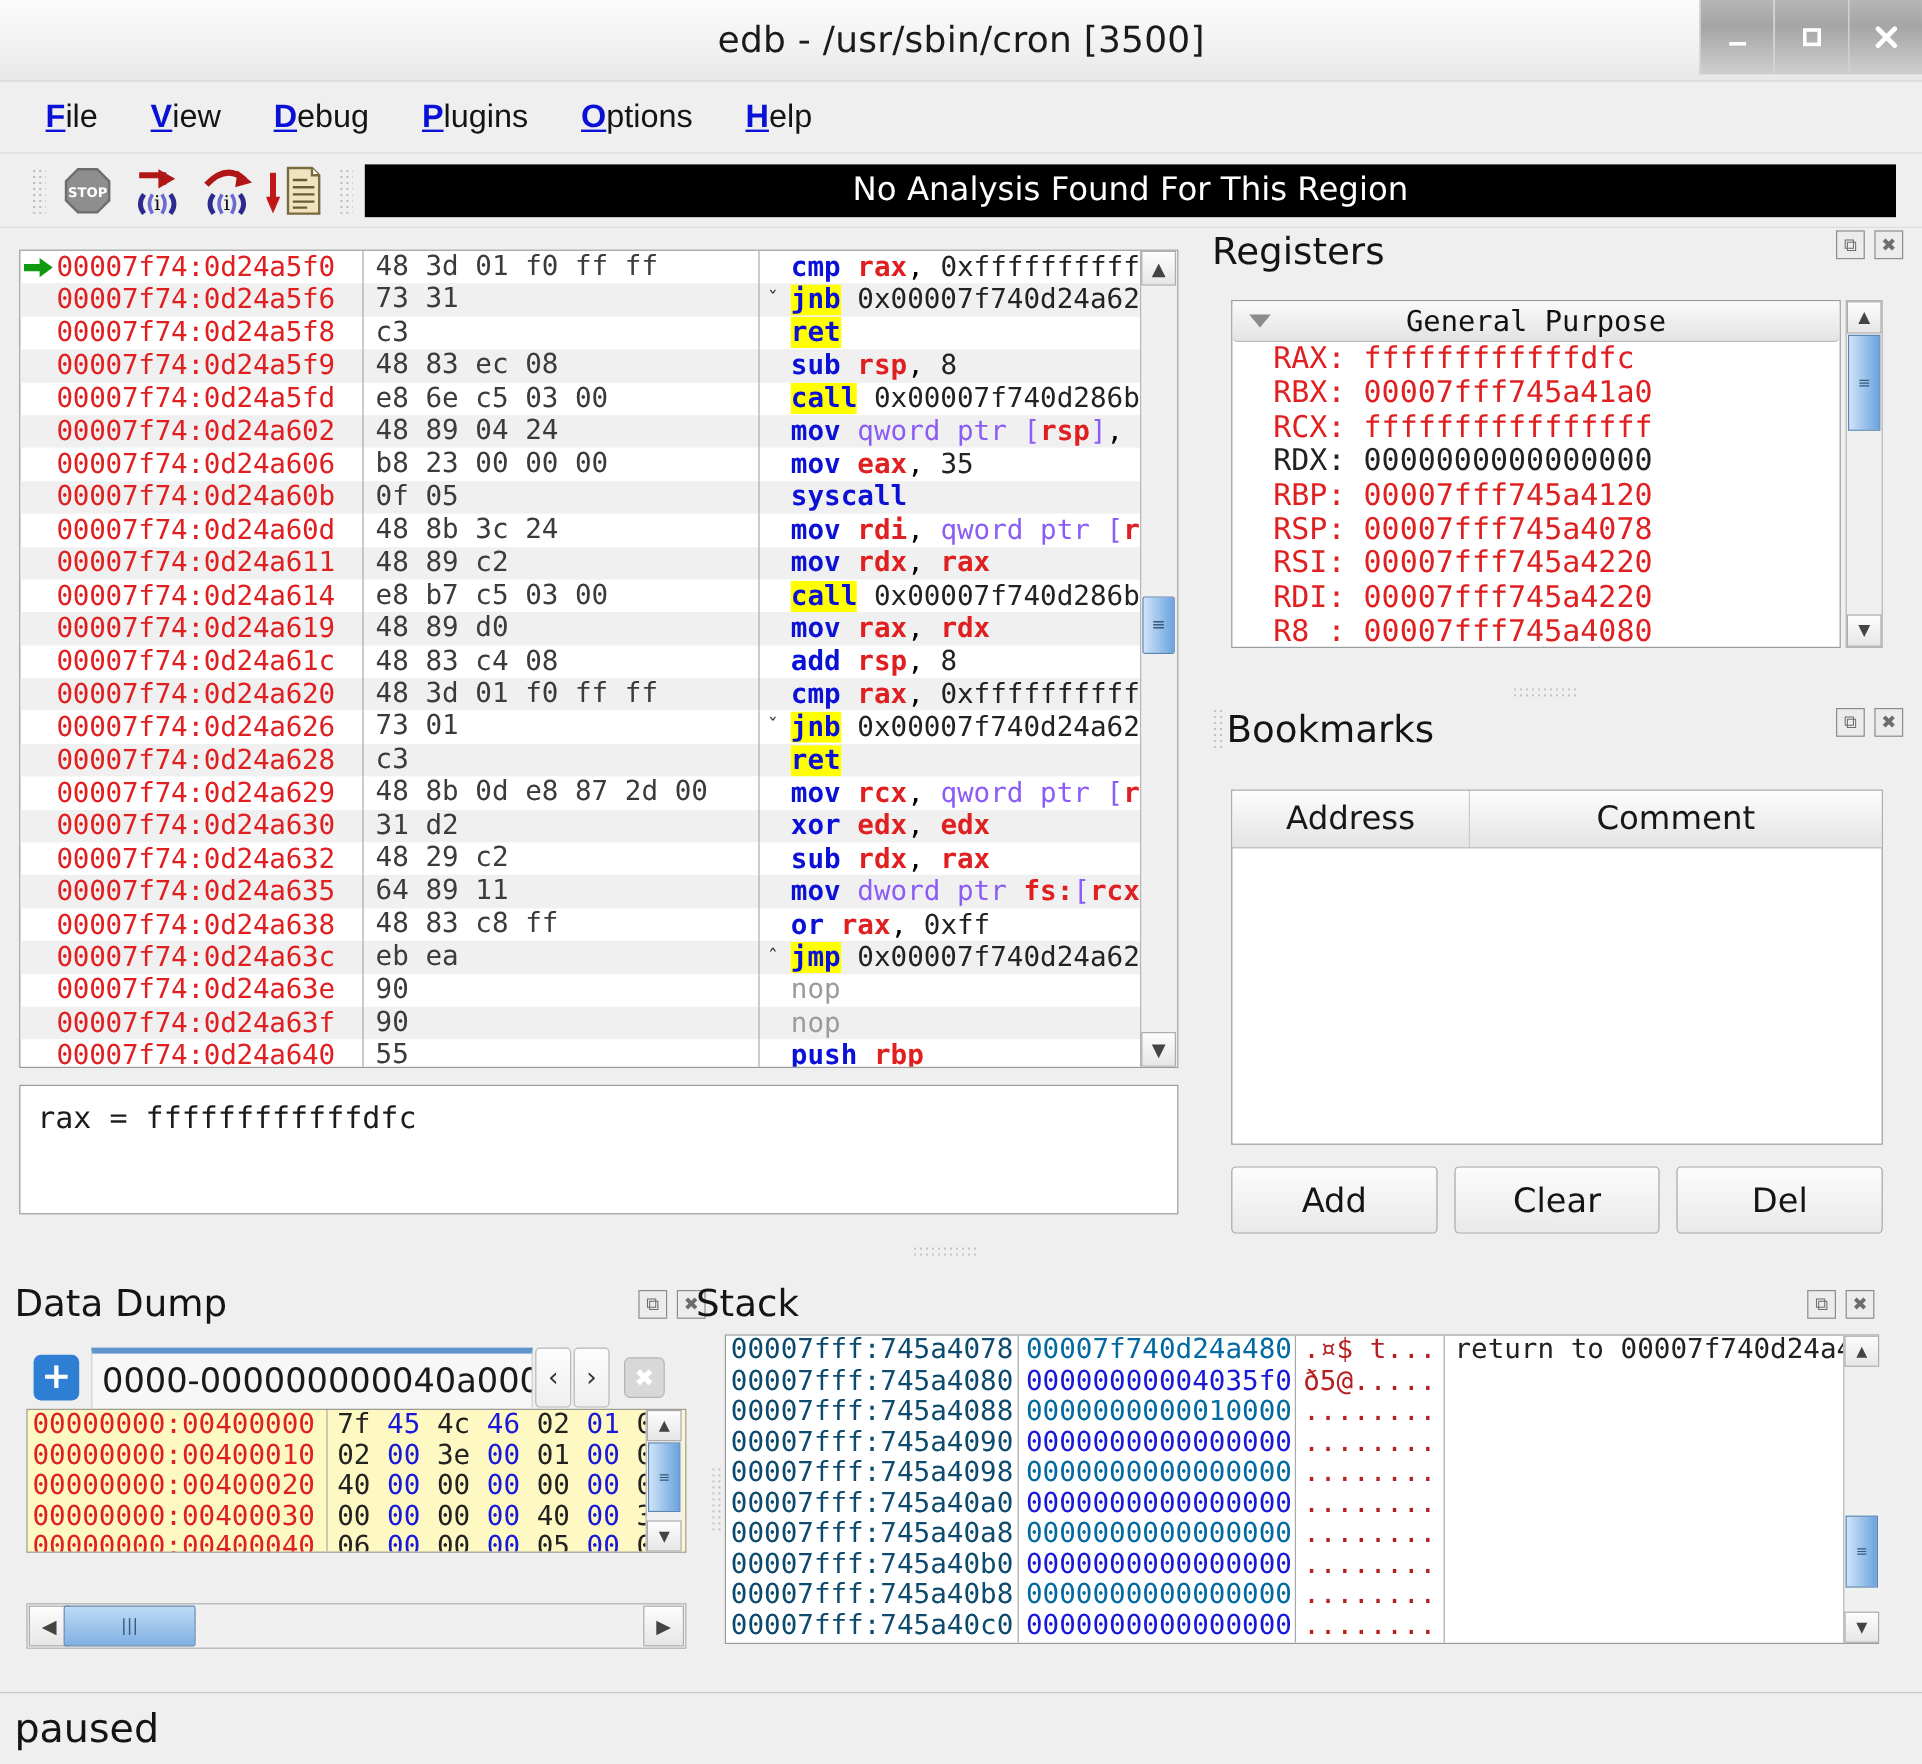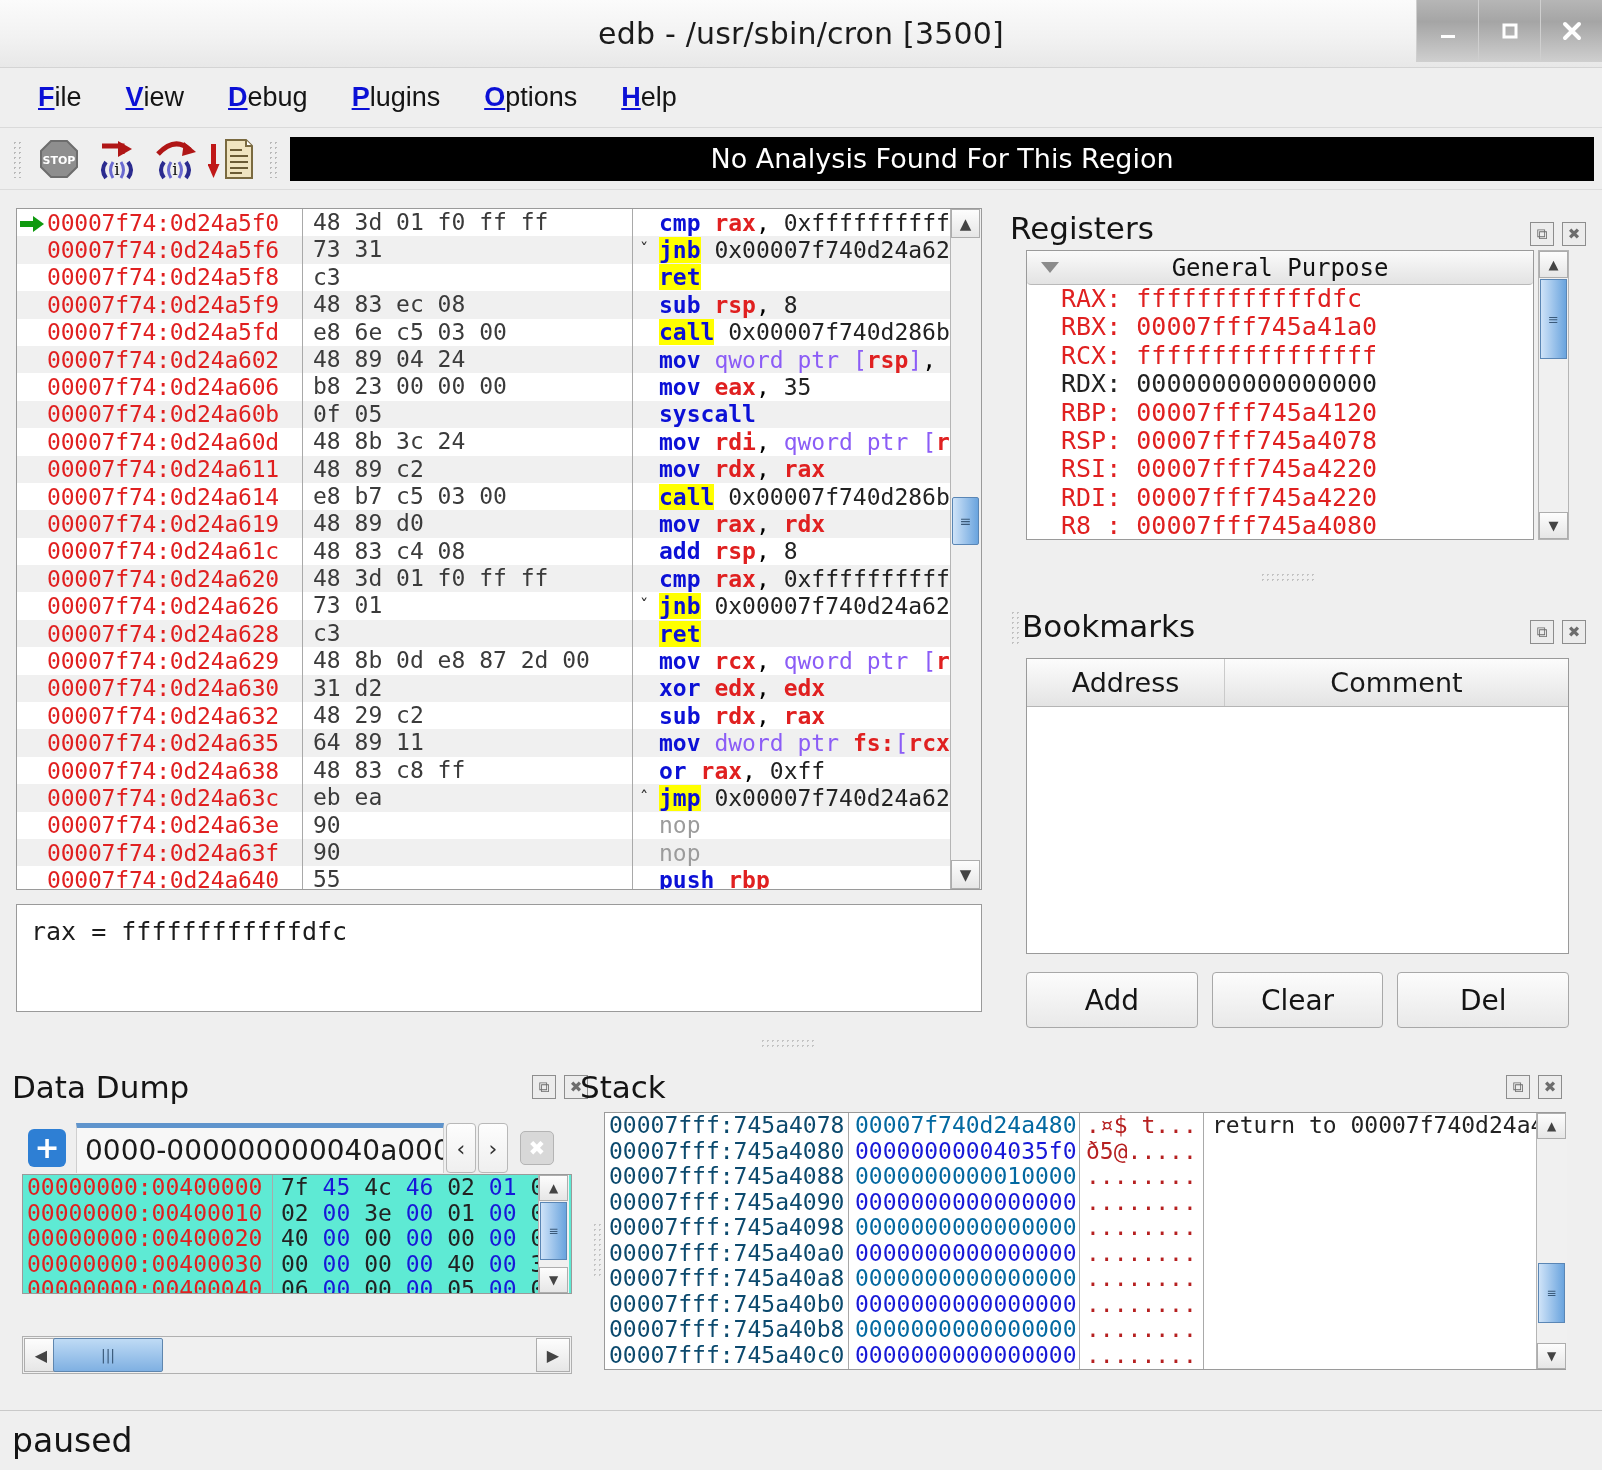--- a/index.html
+++ b/index.html
@@ -49,21 +49,21 @@
     padding: 4px 22px;
     font-family: Liberation Sans, sans-serif;
   }
   .menuitem .mn { text-decoration: underline; }
 
   
   .toolbar {
     height: 62px;
     background: #efefef;
     display: flex; align-items: center;
-    padding: 0 6px;
+    padding: 0 20px;
     border-bottom: 1px solid #dcdcdc;
     text-align: right;
   }
   .grip {
     width: 12px; height: 38px; margin: 0 6px;
     background-image: radial-gradient(#b9b9b9 1px, transparent 1px);
     background-size: 5px 5px;
   }
   .tbicon { width: 58px; height: 52px; display:flex; align-items:center; justify-content:center; }
   .banner {
@@ -136,21 +136,21 @@
   .cmdbox {
     position: absolute; left: 16px; top: 712px; width: 966px; height: 108px;
     border: 1px solid #9a9a9a; background: #fff;
     font-family: "DejaVu Sans Mono", monospace;
     font-size: 25px; color: #1c1c1c; padding: 12px 14px;
   }
 
   
   .rightcol { position: absolute; left: 998px; top: 0; width: 596px; height: 855px; }
   .panel-head {
-    display: flex; align-items: flex-end; height: 54px; padding-left: 12px;
+    display: flex; align-items: flex-start; height: 54px; padding-left: 12px;
   }
   .panel-title { font-size: 31px; color: #141414; flex: 1; }
   .panel-btns { display: flex; gap: 8px; padding-right: 8px; }
   .pbtn {
     width: 24px; height: 24px; border: 1px solid #8d8d8d; color: #6d6d6d;
     display:flex; align-items:center; justify-content:center; font-size: 15px;
     background: #ececec;
   }
   .vgrip {
     width: 10px; height: 34px; margin-right: 2px;
@@ -250,21 +250,21 @@
     margin-left: 2px;
   }
   .closebtn {
     width: 34px; height: 34px; margin-left: 12px;
     border: 1px solid #b4b4b4; border-radius: 5px; background: #d8d8d8;
     display:flex; align-items:center; justify-content:center; font-size: 20px; color:#fff;
   }
 
   .dd-box {
     position: absolute; left: 22px; top: 112px; width: 550px; height: 120px;
-    border: 1px solid #9a9a9a; background: #5eead4; display: flex; overflow: hidden;
+    border: 1px solid #9a9a9a; background: #fef9c3; display: flex; overflow: hidden;
     font-family: "DejaVu Sans Mono", monospace; font-size: 23px;
   }
   .dd-addrcol { flex: 0 0 250px; border-right: 1px solid #a9a9a9; }
   .dd-hexcol { flex: 1; padding-left: 8px; overflow: hidden; }
   .dd-line { height: 25.5px; line-height: 25.5px; white-space: nowrap; }
   .dd-addr { color: #e02020; padding-left: 4px; }
   .hx { color: #222; }
   .hx.b { color: #1718d8; }
 
   .dd-vscroll {

